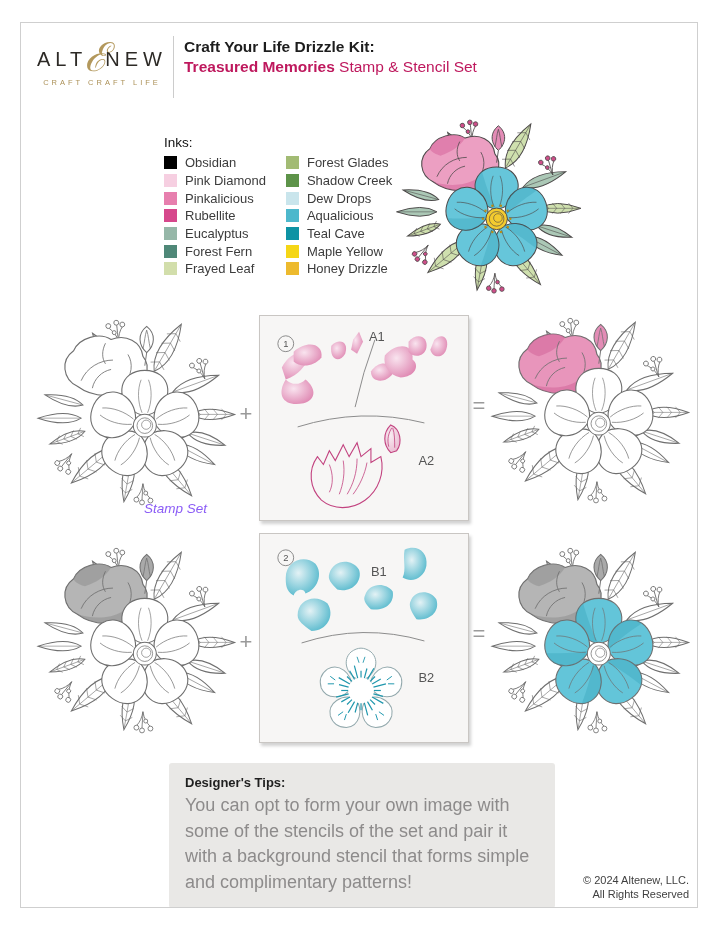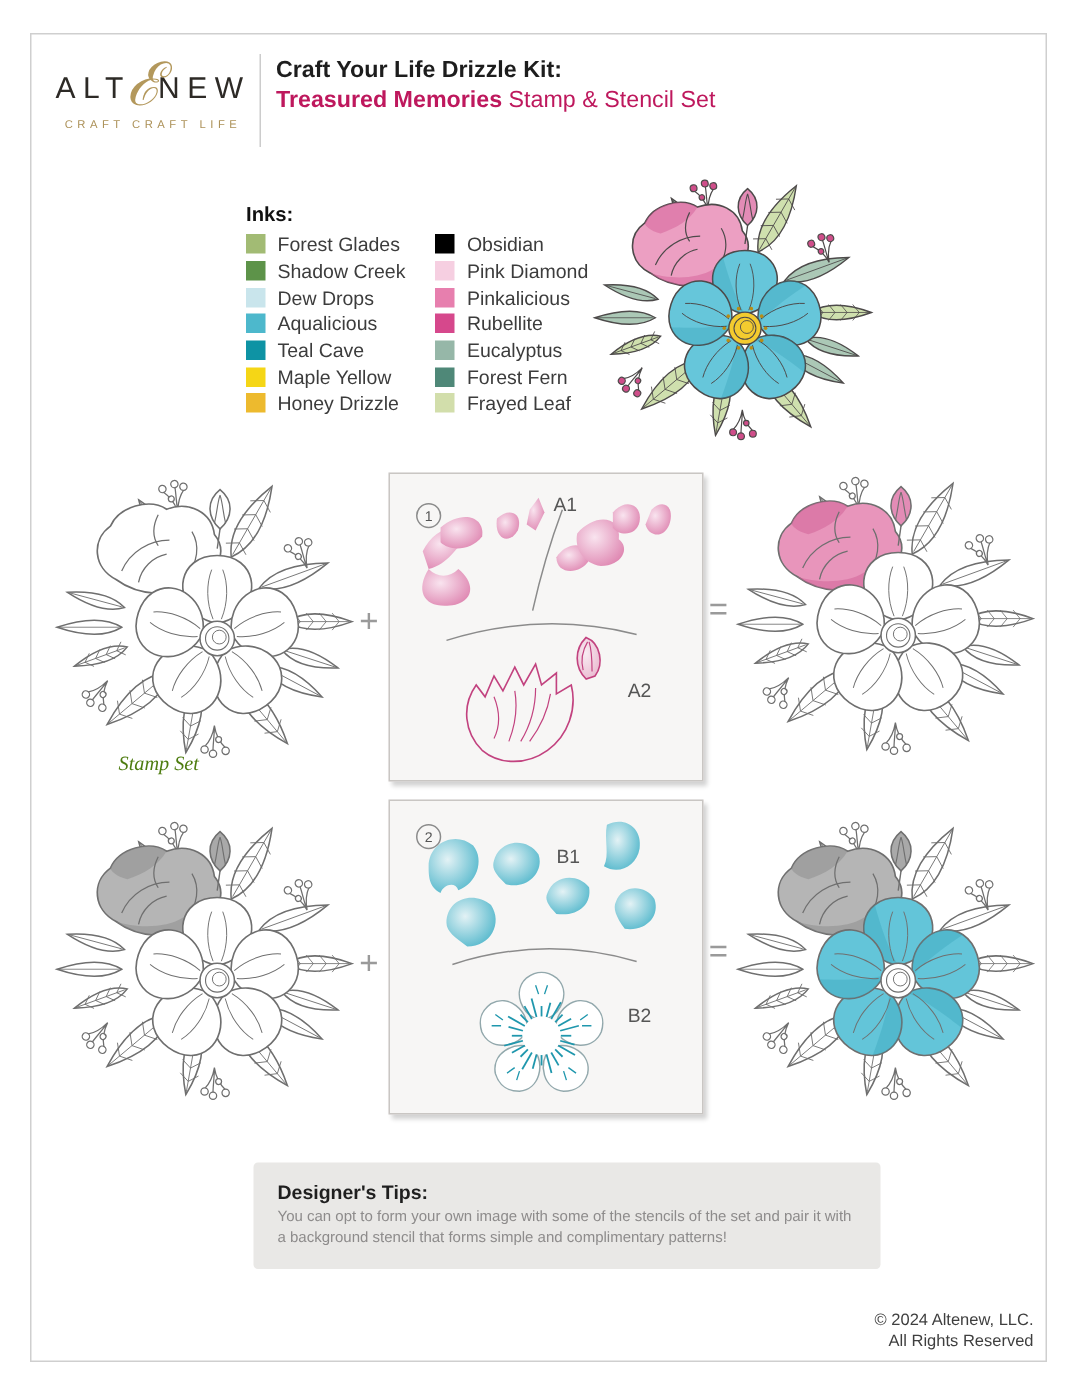--- a/index.html
+++ b/index.html
@@ -13,21 +13,21 @@
   .logo-tag { margin-top:7px; font-size:7.5px; letter-spacing:3px; color:#ac9158; }
   .hdr-divider { position:absolute; left:152px; top:13px; width:1px; height:62px; background:#cccccc; }
   .titleblock { position:absolute; left:163px; top:14px; }
   .title-l1 { font-size:15.5px; font-weight:bold; color:#1d1d1d; line-height:1.3; }
   .title-l2 { font-size:15.5px; color:#be185d; line-height:1.3; }
   .title-l2 b { font-weight:bold; }
   .badge { display:inline-block; margin-top:6px; background:#161616; color:#ffffff; font-size:12.5px; letter-spacing:3.5px; padding:3px 9px 4px 11px; }
 
   
   .inks { position:absolute; left:143px; top:112px; }
-  .inks-heading { font-size:13.5px; font-weight:bold; color:#111; margin-bottom:4px; }
+  .inks-heading { font-size:13.5px; font-weight:normal; color:#111; margin-bottom:4px; }
   .ink-cols { display:flex; gap:20px; }
   .ink-col { display:flex; flex-direction:column; }
   .ink-row { display:flex; align-items:center; gap:8px; height:17.7px; }
   .swatch { width:13px; height:13px; flex:0 0 13px; }
   .ink-label { font-size:13px; color:#3c3c3c; white-space:nowrap; }
 
   
   .art { position:absolute; }
   .art svg { width:100%; height:100%; display:block; }
   .bouquet-full { left:352px; top:94px; width:242px; height:180px; }
@@ -37,26 +37,26 @@
   .row-art-2 { left:12px; top:522px; width:218px; height:192px; }
   .panel-2 { left:238px; top:510px; width:210px; height:210px; }
   .result-2 { left:466px; top:522px; width:218px; height:192px; }
   .stencil-panel { background:#f7f6f5; border:1px solid #c9c6c3; box-shadow:2px 3px 3px rgba(0,0,0,0.18); }
 
   .op { position:absolute; width:18px; text-align:center; font-size:22px; color:#9a9a9a; }
   .plus-1 { left:216px; top:378px; }
   .eq-1   { left:449px; top:370px; }
   .plus-2 { left:216px; top:606px; }
   .eq-2   { left:449px; top:598px; }
-  .caption { position:absolute; left:58px; top:478px; width:128px; text-align:left; font-size:13.5px; font-style:italic; color:#4d7c0f; font-family:Liberation Serif, serif; }
+  .caption { position:absolute; left:58px; top:478px; width:128px; text-align:right; font-size:13.5px; font-style:italic; color:#8b5cf6; font-family:Liberation Sans, sans-serif; }
 
   
-  .tips { position:absolute; left:148px; top:740px; width:418px; background:#e9e8e6; border-radius:3px; padding:12px 16px 13px 16px;margin-top:12px; }
+  .tips { position:absolute; left:148px; top:740px; width:386px; background:#e9e8e6; border-radius:3px; padding:12px 16px 13px 16px; }
   .tips-heading { font-size:13px; font-weight:bold; color:#1f1f1f; margin-bottom:3px; }
-  .tips-body { font-size:10px; color:#8d8b8b; line-height:1.42; }
+  .tips-body { font-size:18px; color:#8d8b8b; line-height:1.42; }
 
   
   .footer-center { position:absolute; left:0; top:838px; width:678px; text-align:center; font-style:italic; color:#4f4f4f; font-size:13.5px; line-height:1.55; font-family:"DejaVu Sans", sans-serif; }
   .footer-right { position:absolute; right:8px; top:850px; text-align:right; font-size:11px; color:#3f3f3f; line-height:1.3; }
 </style>
 </head>
 <body>
 
 <div class="page">
 
@@ -70,20 +70,50 @@
   </div>
   <div class="hdr-divider"></div>
   <div class="titleblock">
     <div class="title-l1">Craft Your Life Drizzle Kit:</div>
     <div class="title-l2"><b>Treasured Memories</b><span> Stamp &amp; Stencil Set</span></div>
   </div>
 
   <div class="inks">
     <div class="inks-heading">Inks:</div>
     <div class="ink-cols">
+      <div class="ink-col" id="ink-col-0">
+          <div class="ink-row">
+            <span class="swatch" style="background: rgb(0, 0, 0);"></span>
+            <span class="ink-label">Obsidian</span>
+          </div>
+          <div class="ink-row">
+            <span class="swatch" style="background: rgb(246, 207, 225);"></span>
+            <span class="ink-label">Pink Diamond</span>
+          </div>
+          <div class="ink-row">
+            <span class="swatch" style="background: rgb(231, 127, 174);"></span>
+            <span class="ink-label">Pinkalicious</span>
+          </div>
+          <div class="ink-row">
+            <span class="swatch" style="background: rgb(214, 72, 140);"></span>
+            <span class="ink-label">Rubellite</span>
+          </div>
+          <div class="ink-row">
+            <span class="swatch" style="background: rgb(150, 183, 168);"></span>
+            <span class="ink-label">Eucalyptus</span>
+          </div>
+          <div class="ink-row">
+            <span class="swatch" style="background: rgb(79, 136, 120);"></span>
+            <span class="ink-label">Forest Fern</span>
+          </div>
+          <div class="ink-row">
+            <span class="swatch" style="background: rgb(210, 222, 171);"></span>
+            <span class="ink-label">Frayed Leaf</span>
+          </div>
+        </div>
       <div class="ink-col" id="ink-col-1">
           <div class="ink-row">
             <span class="swatch" style="background: rgb(162, 187, 116);"></span>
             <span class="ink-label">Forest Glades</span>
           </div>
           <div class="ink-row">
             <span class="swatch" style="background: rgb(93, 147, 73);"></span>
             <span class="ink-label">Shadow Creek</span>
           </div>
           <div class="ink-row">
@@ -98,50 +128,20 @@
             <span class="swatch" style="background: rgb(14, 147, 164);"></span>
             <span class="ink-label">Teal Cave</span>
           </div>
           <div class="ink-row">
             <span class="swatch" style="background: rgb(245, 214, 22);"></span>
             <span class="ink-label">Maple Yellow</span>
           </div>
           <div class="ink-row">
             <span class="swatch" style="background: rgb(237, 186, 46);"></span>
             <span class="ink-label">Honey Drizzle</span>
-          </div>
-        </div>
-      <div class="ink-col" id="ink-col-0">
-          <div class="ink-row">
-            <span class="swatch" style="background: rgb(0, 0, 0);"></span>
-            <span class="ink-label">Obsidian</span>
-          </div>
-          <div class="ink-row">
-            <span class="swatch" style="background: rgb(246, 207, 225);"></span>
-            <span class="ink-label">Pink Diamond</span>
-          </div>
-          <div class="ink-row">
-            <span class="swatch" style="background: rgb(231, 127, 174);"></span>
-            <span class="ink-label">Pinkalicious</span>
-          </div>
-          <div class="ink-row">
-            <span class="swatch" style="background: rgb(214, 72, 140);"></span>
-            <span class="ink-label">Rubellite</span>
-          </div>
-          <div class="ink-row">
-            <span class="swatch" style="background: rgb(150, 183, 168);"></span>
-            <span class="ink-label">Eucalyptus</span>
-          </div>
-          <div class="ink-row">
-            <span class="swatch" style="background: rgb(79, 136, 120);"></span>
-            <span class="ink-label">Forest Fern</span>
-          </div>
-          <div class="ink-row">
-            <span class="swatch" style="background: rgb(210, 222, 171);"></span>
-            <span class="ink-label">Frayed Leaf</span>
           </div>
         </div>
     </div>
   </div>
 
   <div class="art bouquet-full">
       <svg viewBox="0 0 230 205" preserveAspectRatio="xMidYMid meet" xmlns="http://www.w3.org/2000/svg">
         <g transform="translate(92,60) rotate(-125)">
     <path d="M0,0 Q18.2,-13 52,0 Q18.2,13 0,0 Z" fill="#abc8b6" stroke="#4d4a4a" stroke-width="1.1"></path>
     <line x1="2" y1="0" x2="50" y2="0" stroke="#4d4a4a" stroke-width="0.6"></line>

